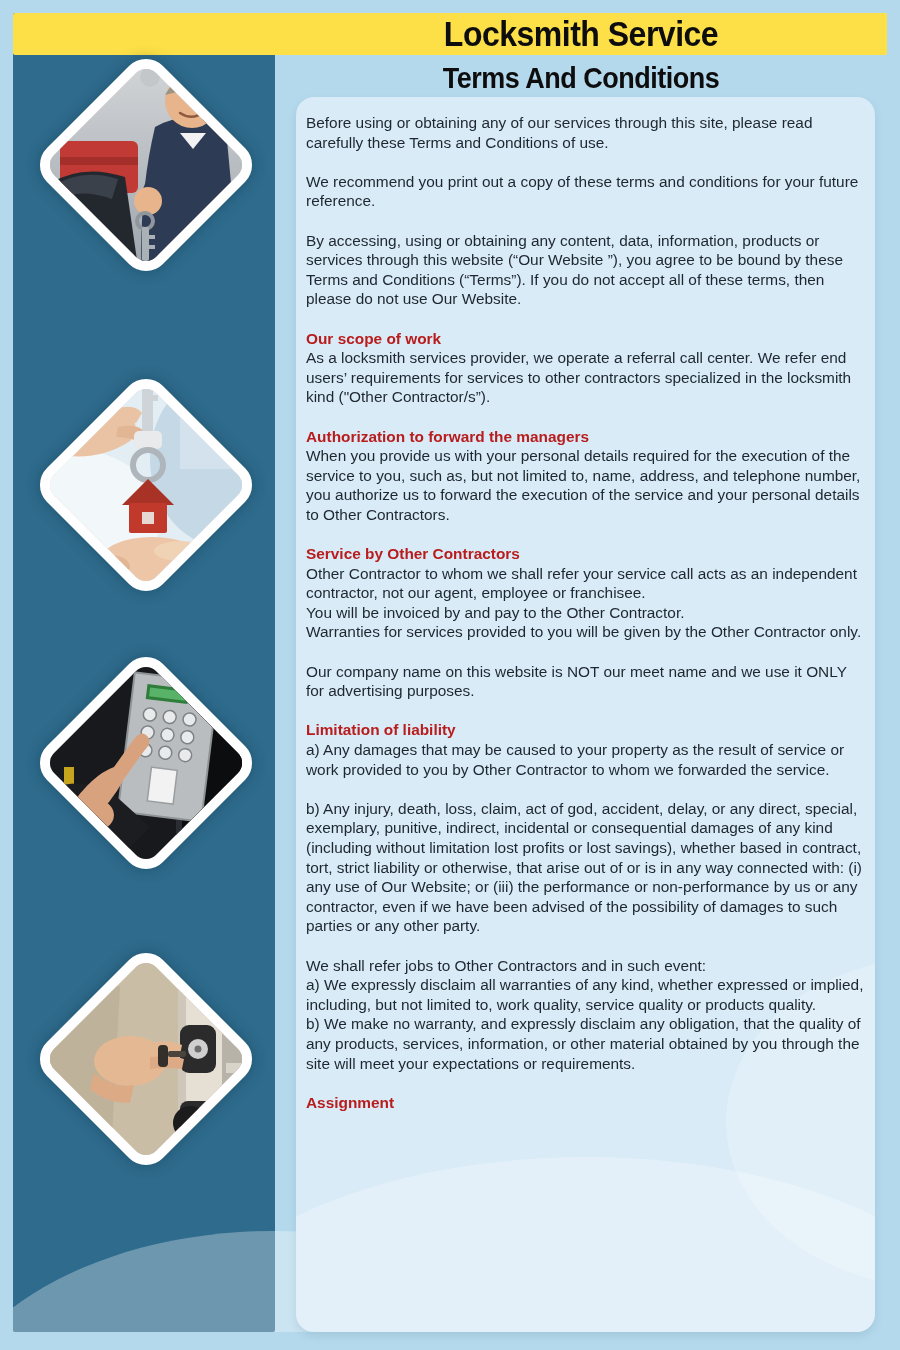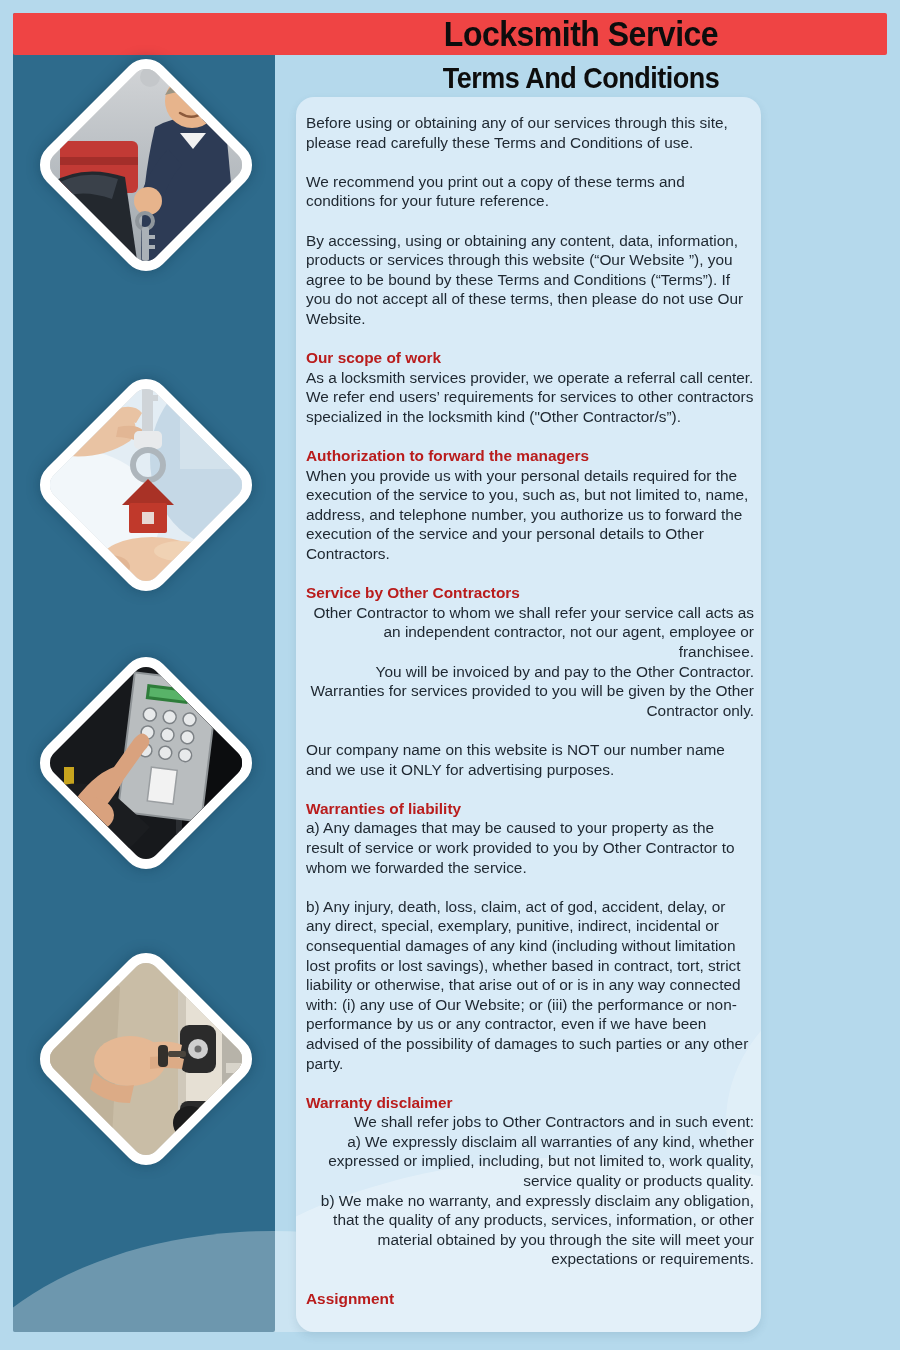--- a/index.html
+++ b/index.html
@@ -5,21 +5,21 @@
   html,body{margin:0;padding:0;}
   body{
     width:900px;height:1350px;position:relative;overflow:hidden;
     background:#b5d9ec;
     font-family:"Liberation Sans",sans-serif;
     -webkit-font-smoothing:antialiased;
   }
   
   .topband{
     position:absolute;left:13px;top:13px;width:874px;height:42px;
-    background:#ef4444;border-radius:2px;
+    background:#fde047;border-radius:2px;
     display:flex;align-items:center;justify-content:center;
   }
   .page-title{
     margin:0;padding-left:262px;
     font-size:32px;font-weight:bold;letter-spacing:-0.5px;color:#0d0d0d;
     transform:scaleY(1.08);
     white-space:nowrap;
   }
   .sidebar{
     position:absolute;left:13px;top:13px;width:262px;height:1319px;
@@ -34,35 +34,35 @@
     border-radius:50%;background:rgba(255,255,255,0.30);
   }
   
   .subtitle{
     position:absolute;left:275px;top:63px;width:612px;margin:0;
     text-align:center;font-size:27px;font-weight:bold;letter-spacing:-0.5px;
     color:#0d0d0d;transform:scaleY(1.08);
   }
   
   .tbox{
-    position:absolute;left:296px;top:97px;width:465px;height:1235px;
+    position:absolute;left:296px;top:97px;width:579px;height:1235px;
     background:#d9ebf7;border-radius:18px;
     box-shadow:0 4px 9px rgba(40,80,110,0.12);
     overflow:hidden;box-sizing:border-box;
     padding:16px 7px 0 10px;
     font-size:15.4px;line-height:19.6px;color:#1e2730;
   }
   .tbox .wave1{position:absolute;left:-130px;top:1060px;width:840px;height:430px;
     border-radius:50%;background:rgba(255,255,255,0.28);}
   .tbox .wave2{position:absolute;left:430px;top:860px;width:420px;height:330px;
     border-radius:50%;background:rgba(255,255,255,0.20);}
   .tbox .txt{position:relative;z-index:2;}
   .tbox p{margin:0 0 19.6px 0;}
   .tbox p.h{margin:0;font-weight:bold;color:#b91c1c;}
-  .tbox p.ml{white-space:pre-line;text-align:right;}
+  .tbox p.ml{white-space:pre-line;}
   
   .dia{
     position:absolute;width:164px;height:164px;box-sizing:border-box;
     transform:rotate(45deg);
     border:10px solid #ffffff;border-radius:24px;overflow:hidden;
     box-shadow:0 0 14px rgba(10,40,60,0.35);
     background:#ccc;
   }
   .dia .inner{
     position:absolute;left:-44px;top:-44px;width:232px;height:232px;
@@ -97,25 +97,24 @@
     <p>We recommend you print out a copy of these terms and conditions for your future reference.</p>
     <p>By accessing, using or obtaining any content, data, information, products or services through this website (“Our Website ”), you agree to be bound by these Terms and Conditions (“Terms”). If you do not accept all of these terms, then please do not use Our Website.</p>
     <p class="h">Our scope of work</p>
     <p>As a locksmith services provider, we operate a referral call center. We refer end users’ requirements for services to other contractors specialized in the locksmith kind ("Other Contractor/s”).</p>
     <p class="h">Authorization to forward the managers</p>
     <p>When you provide us with your personal details required for the execution of the service to you, such as, but not limited to, name, address, and telephone number, you authorize us to forward the execution of the service and your personal details to Other Contractors.</p>
     <p class="h">Service by Other Contractors</p>
     <p class="ml">Other Contractor to whom we shall refer your service call acts as an independent contractor, not our agent, employee or franchisee.
 You will be invoiced by and pay to the Other Contractor.
 Warranties for services provided to you will be given by the Other Contractor only.</p>
-    <p>Our company name on this website is NOT our number name and we use it ONLY for advertising purposes.</p>
-    <p class="h">Warranties of liability</p>
+    <p>Our company name on this website is NOT our meet name and we use it ONLY for advertising purposes.</p>
+    <p class="h">Limitation of liability</p>
     <p>a) Any damages that may be caused to your property as the result of service or work provided to you by Other Contractor to whom we forwarded the service.</p>
     <p>b) Any injury, death, loss, claim, act of god, accident, delay, or any direct, special, exemplary, punitive, indirect, incidental or consequential damages of any kind (including without limitation lost profits or lost savings), whether based in contract, tort, strict liability or otherwise, that arise out of or is in any way connected with: (i) any use of Our Website; or (iii) the performance or non-performance by us or any contractor, even if we have been advised of the possibility of damages to such parties or any other party.</p>
-    <p class="h">Warranty disclaimer</p>
     <p class="ml">We shall refer jobs to Other Contractors and in such event:
 a) We expressly disclaim all warranties of any kind, whether expressed or implied, including, but not limited to, work quality, service quality or products quality.
 b) We make no warranty, and expressly disclaim any obligation, that the quality of any products, services, information, or other material obtained by you through the site will meet your expectations or requirements.</p>
     <p class="h">Assignment</p>
   </div>
 </div>
 
 <div class="dia d1" role="img" aria-label="Locksmith in blue uniform handing over car keys">
   <div class="inner">
     <svg viewBox="0 0 232 232">

